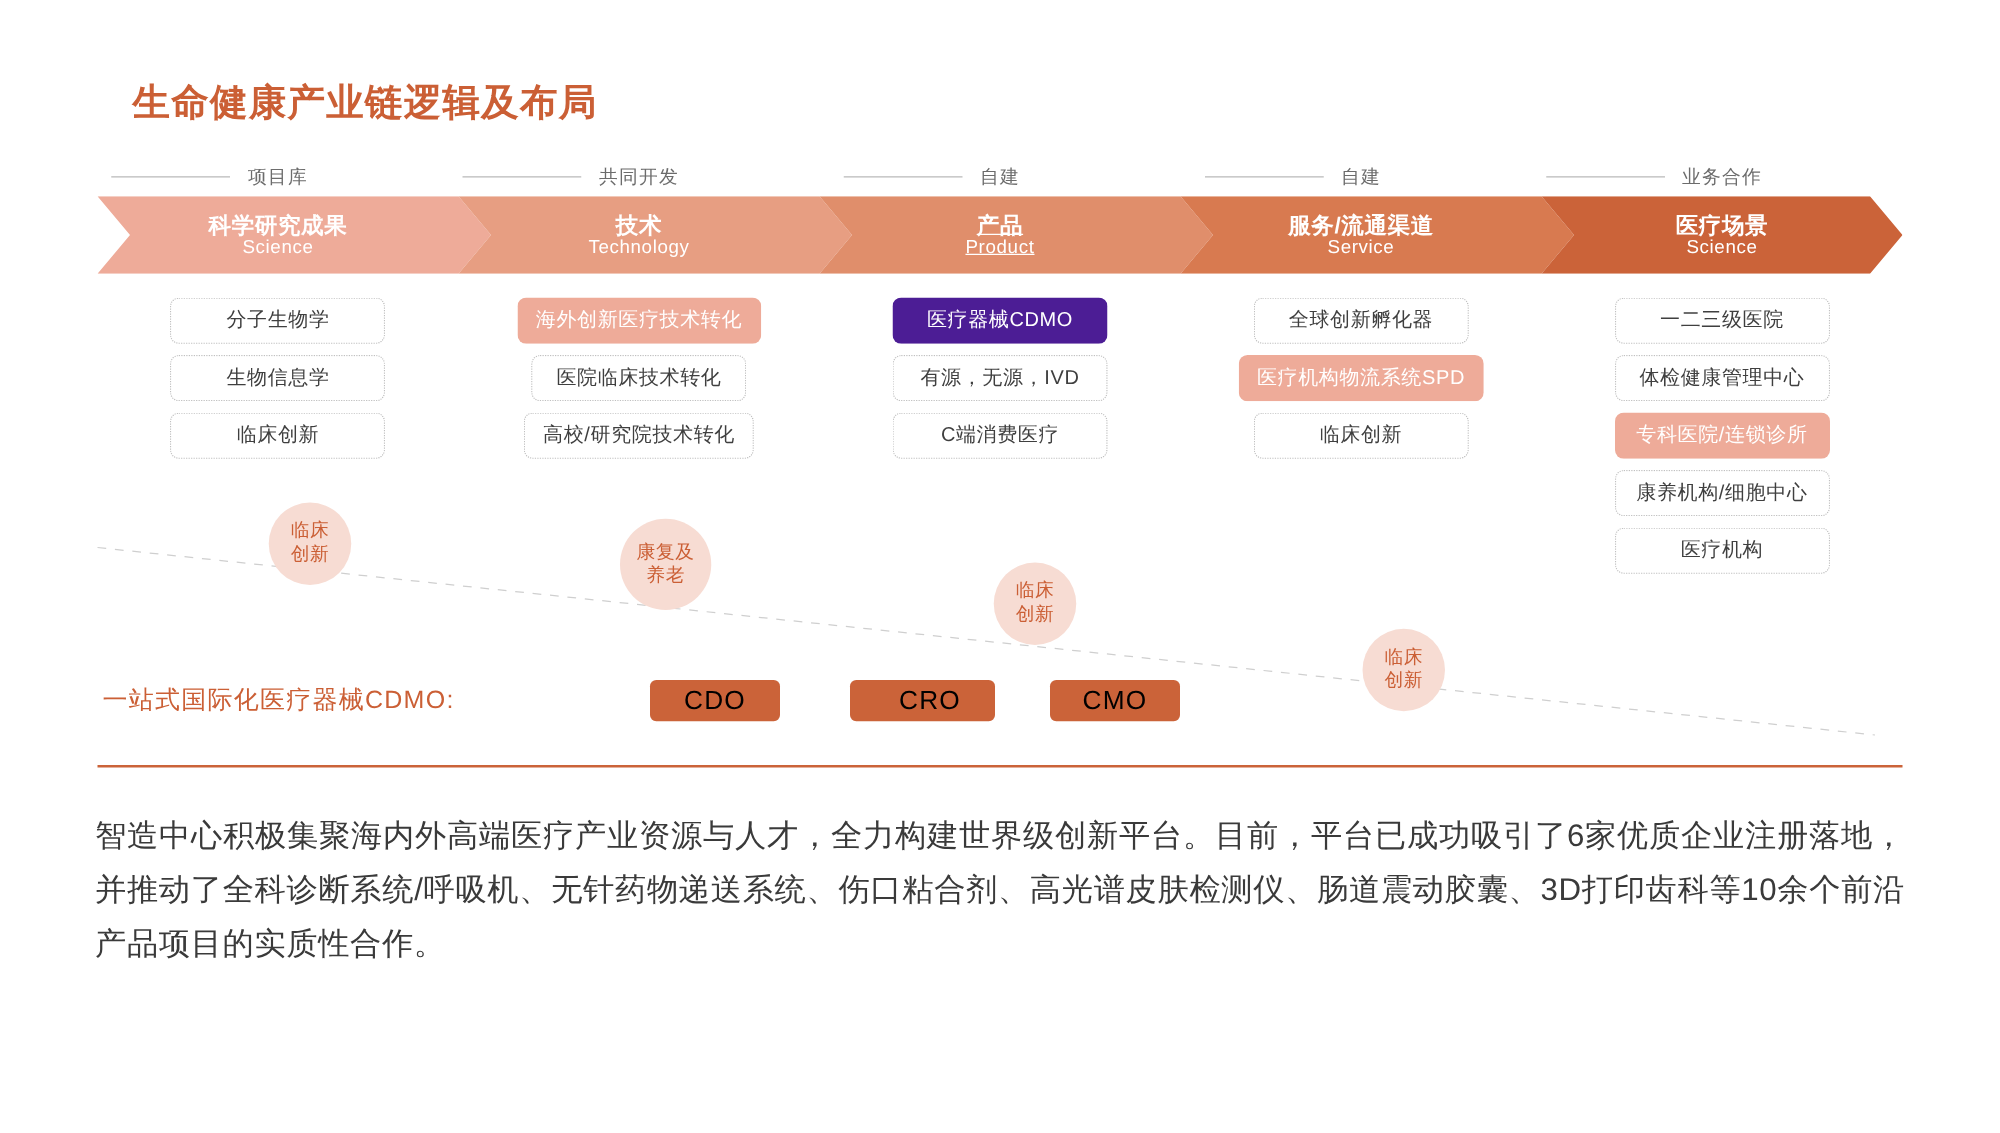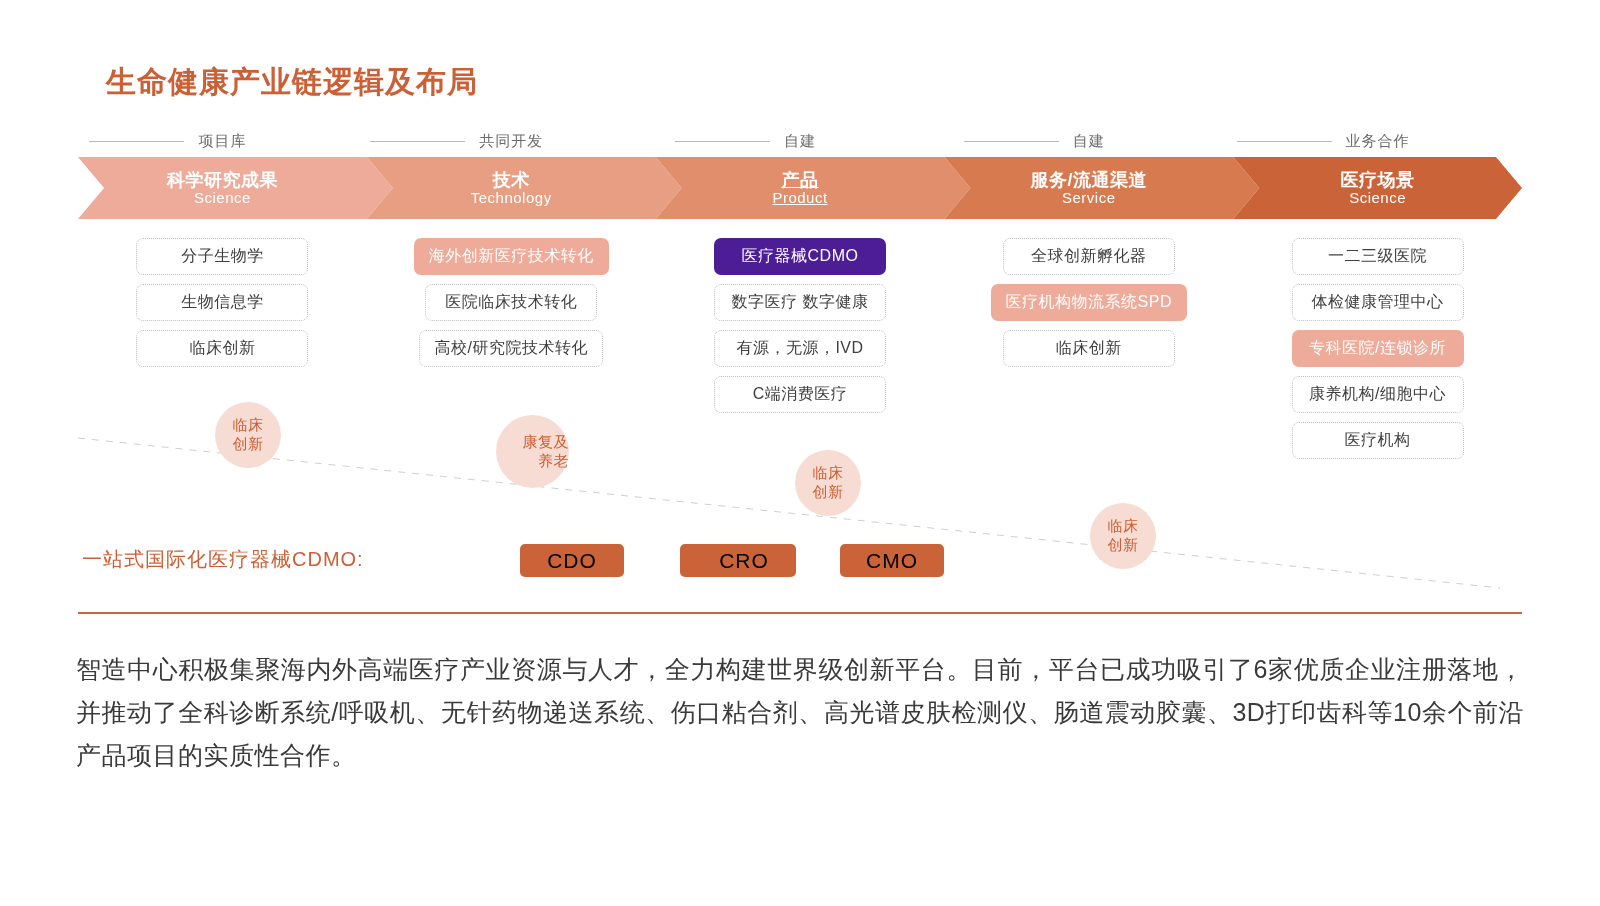--- a/index.html
+++ b/index.html
@@ -270,21 +270,20 @@
       <div class="item-box plain">生物信息学</div>
       <div class="item-box plain">临床创新</div>
     </div>
     <div class="item-col">
       <div class="item-box hl-light">海外创新医疗技术转化</div>
       <div class="item-box plain">医院临床技术转化</div>
       <div class="item-box plain">高校/研究院技术转化</div>
     </div>
     <div class="item-col">
       <div class="item-box hl-dark">医疗器械CDMO</div>
-      <div class="item-box plain">数字医疗 数字健康</div>
       <div class="item-box plain">有源，无源，IVD</div>
       <div class="item-box plain">C端消费医疗</div>
     </div>
     <div class="item-col">
       <div class="item-box plain">全球创新孵化器</div>
       <div class="item-box hl-light">医疗机构物流系统SPD</div>
       <div class="item-box plain">临床创新</div>
     </div>
     <div class="item-col">
       <div class="item-box plain">一二三级医院</div>
@@ -297,21 +296,21 @@
 
 <svg id="flow-layer">
   <polyline id="flow-path" fill="none" stroke="#cfcfcf" stroke-width="1" stroke-dasharray="7 7" points="78,438 1500,588"></polyline>
 </svg>
 
 <div id="bubble-layer" style="position: absolute; left: 0px; top: 0px; width: 1600px; height: 906px;">
     <div class="bubble" style="left: 215px; top: 402px; width: 66px; height: 66px;">
       <span>临床</span>
       <span>创新</span>
     </div>
-    <div class="bubble" style="left: 496px; top: 415px; width: 73px; height: 73px; align-items: flex-end;">
+    <div class="bubble" style="left: 496px; top: 415px; width: 73px; height: 73px;">
       <span>康复及</span>
       <span>养老</span>
     </div>
     <div class="bubble" style="left: 795px; top: 450px; width: 66px; height: 66px;">
       <span>临床</span>
       <span>创新</span>
     </div>
     <div class="bubble" style="left: 1090px; top: 503px; width: 66px; height: 66px;">
       <span>临床</span>
       <span>创新</span>

